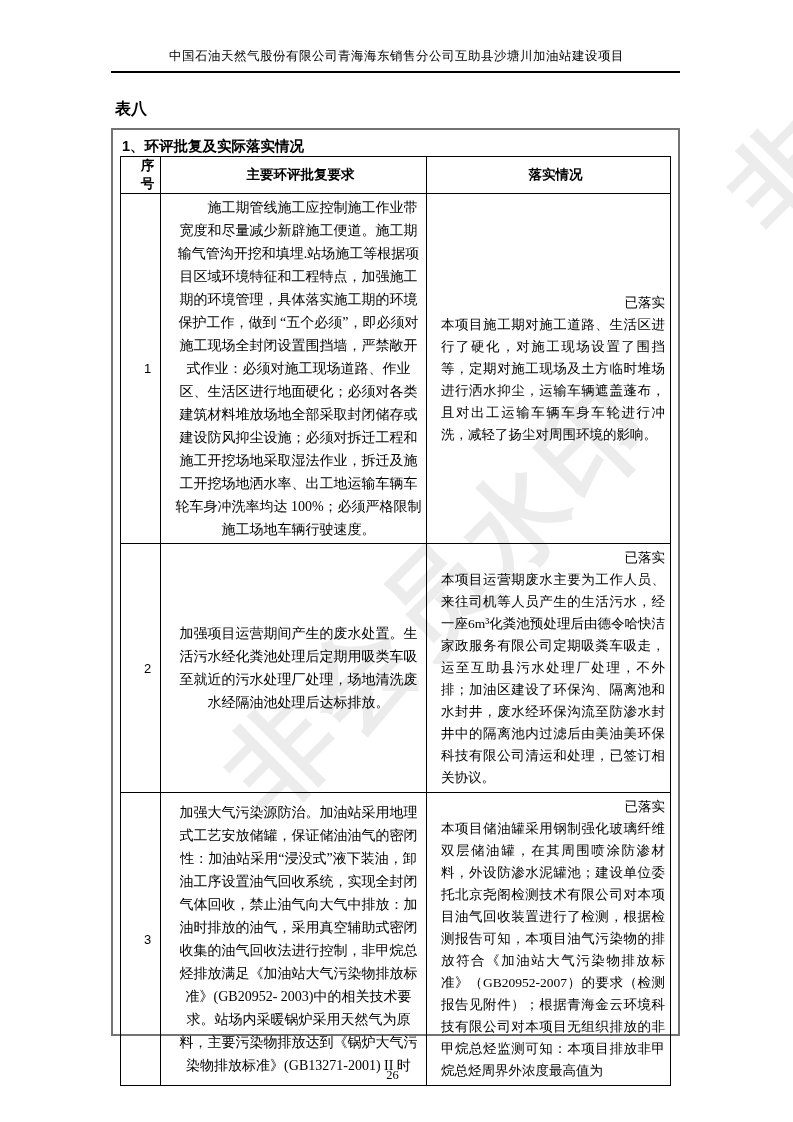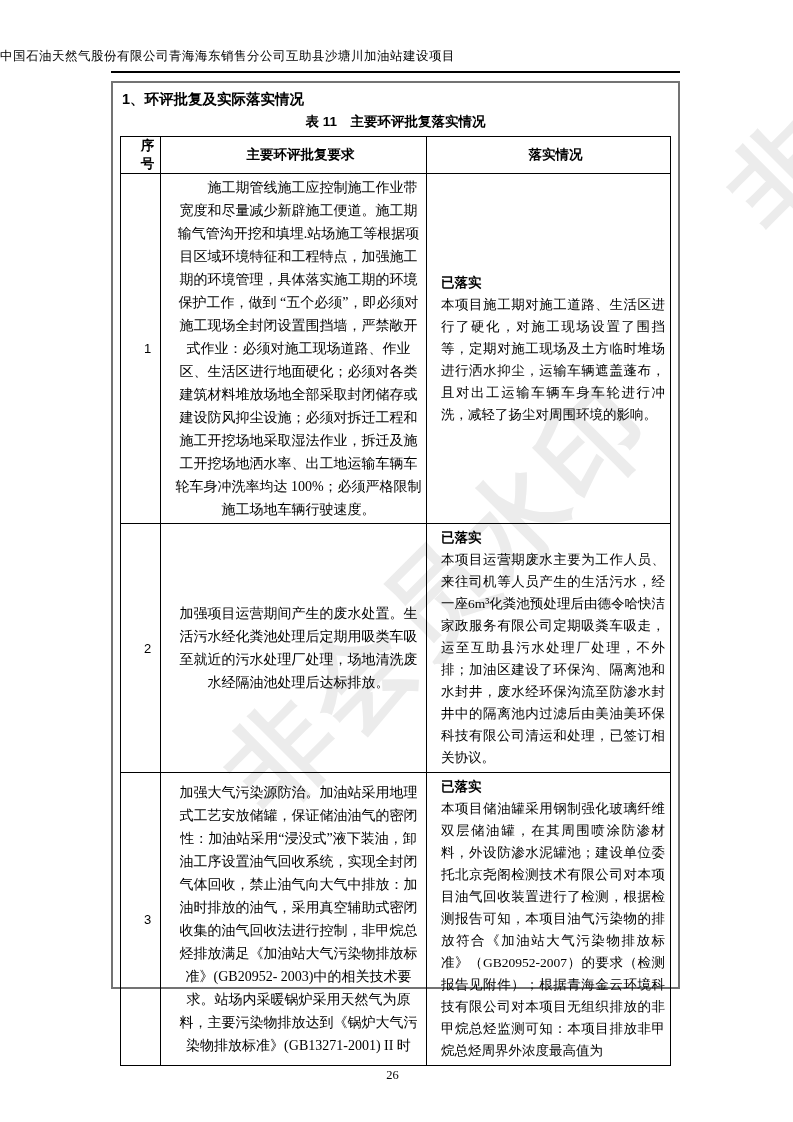--- a/index.html
+++ b/index.html
@@ -23,20 +23,21 @@
     z-index:0;
     letter-spacing:6px;
     user-select:none;
   }
   .wm-main { left:165px; top:528px; transform:rotate(-45deg); transform-origin:center; }
   .wm-corner { left:668px; top:-52px; transform:rotate(-45deg); transform-origin:center; }
   .content { position:relative; z-index:1; }
 
   .doc-header {
     padding-top:48px;
+    text-align:center;
     font-size:12.5px;
     letter-spacing:0.5px;
   }
   .header-rule {
     width:569px; margin:6px auto 0 111px;
     border-bottom:2px solid #000;
   }
   .table-label {
     margin:26px 0 0 115px;
     font-size:16px; font-weight:bold;
@@ -89,21 +90,21 @@
     font-size:14px;
     line-height:23px;
     text-align:center;
   }
   td.status {
     padding:3px 5px;
     font-size:13.5px;
     line-height:22px;
     text-align:justify;
   }
-  td.status .status-head { font-weight:bold; text-align:left; }
+  td.status .status-head { font-weight:normal; text-align:right; }
   tr.row1 td { height:330px; }
   tr.row2 td { height:227px; }
   tr.row3 td { height:265px; }
   .page-number {
     position:absolute;
     left:0; right:8px;
     top:1068px;
     text-align:center;
     font-size:12.5px;
   }
@@ -113,24 +114,24 @@
 
 <div class="page">
 
   <div class="watermark wm-main" style="color: rgb(236, 236, 236);">非会员水印</div>
   <div class="watermark wm-corner" style="color: rgb(236, 236, 236);">非会员水印</div>
 
   <div class="content">
     <div class="doc-header">中国石油天然气股份有限公司青海海东销售分公司互助县沙塘川加油站建设项目</div>
     <div class="header-rule"></div>
 
+    <div class="table-label">表八</div>
 
     <div class="outer-box">
       <div class="section-title">1、环评批复及实际落实情况</div>
-      <div class="table-caption">表 11　主要环评批复落实情况</div>
 
       <table class="main">
         <colgroup>
           <col class="c-num">
             <col class="c-req">
             <col>
         </colgroup>
         <thead>
           <tr>
             <th>序号</th>

